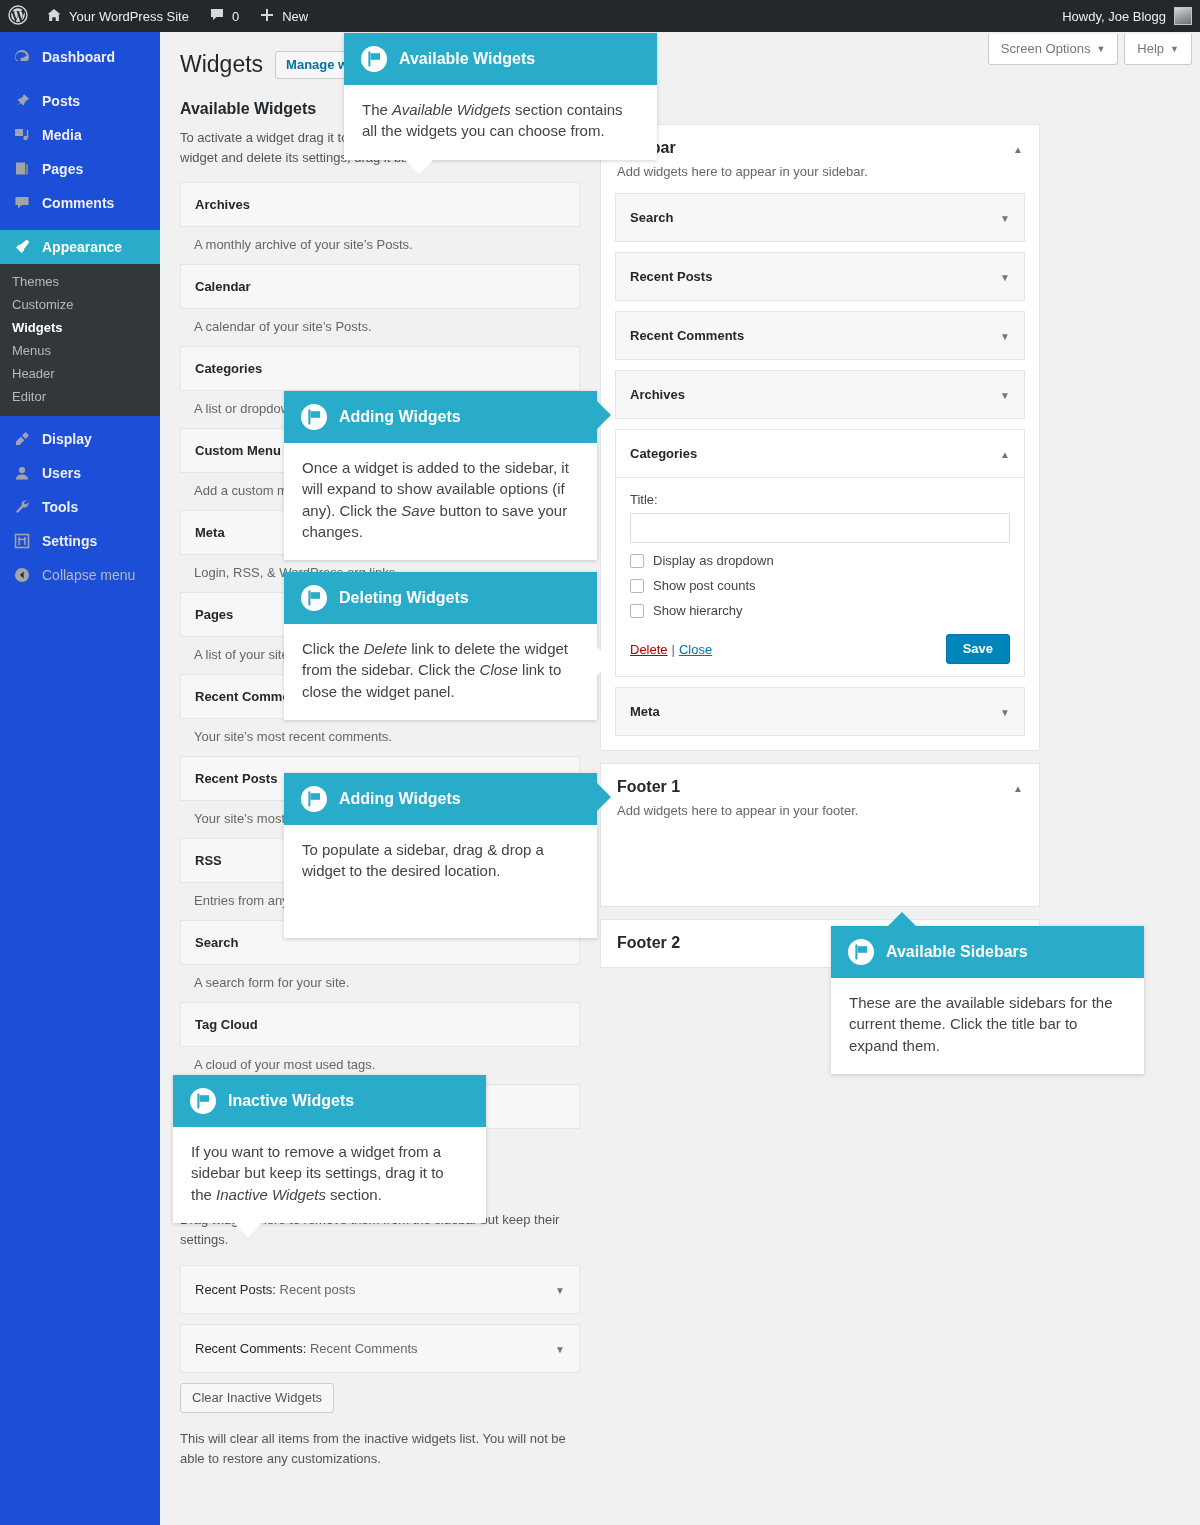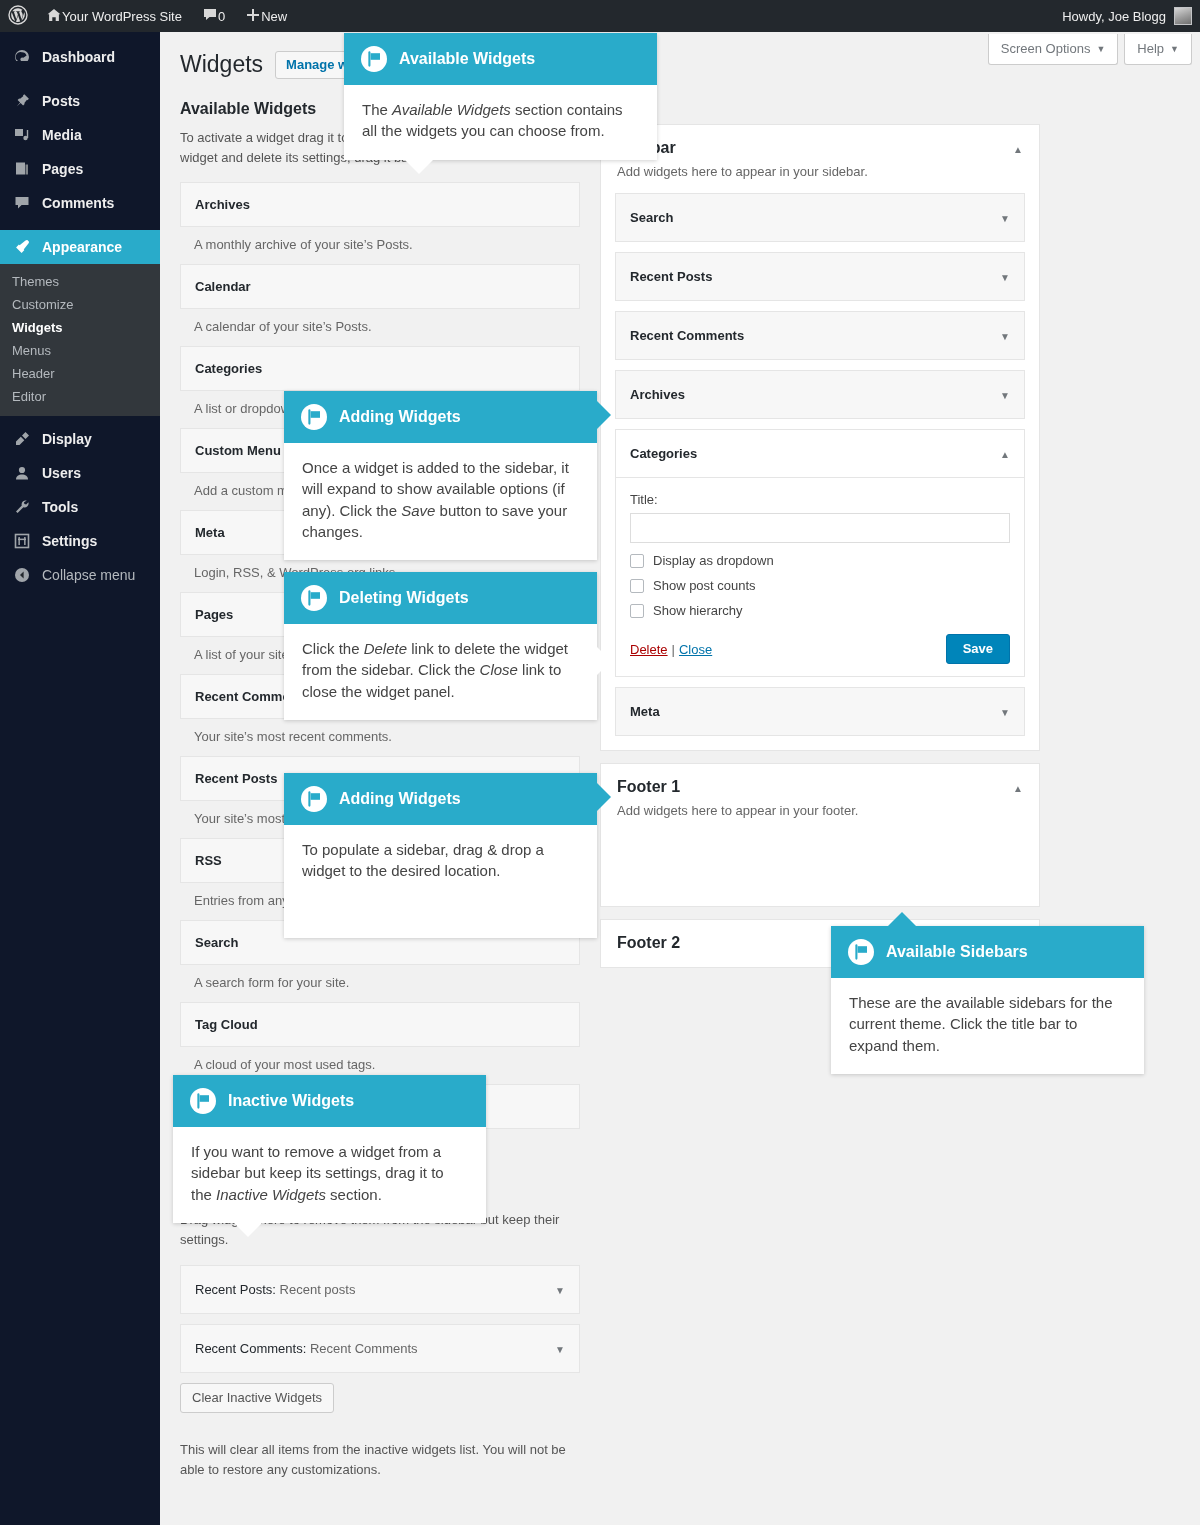--- a/index.html
+++ b/index.html
@@ -11,37 +11,37 @@
   }
   body { position: relative; }
 
   
   #adminbar {
     position: absolute; left: 0; top: 0; width: 1200px; height: 32px;
     background: #23282d; color: #eee;
     display: flex; align-items: center; font-size: 13px;
   }
   #adminbar .ab-item {
-    display: flex; align-items: center; 
+    display: flex; align-items: center; gap: 7px;
     padding: 0 10px; height: 32px; color: #eee; white-space: nowrap;
   }
   #adminbar .wp-logo { padding-left: 8px; padding-right: 8px; }
   #adminbar .spacer { flex: 1; }
   .ab-right { display: flex; align-items: center; padding-right: 8px; gap: 8px; }
   .ab-right .howdy { font-size: 13px; color: #eee; }
   .avatar-sq {
     width: 18px; height: 18px; background: #888;
     border: 1px solid #c3c4c7; display:block;
     background: linear-gradient(160deg,#d7d7d7 0%,#9b9b9b 55%,#6f6f6f 100%);
   }
 
   
   #adminmenu {
     position: absolute; left: 0; top: 32px; width: 160px; height: 1493px;
-    background: #0f172a; color: #fff; font-size: 14px;
+    background: #1d4ed8; color: #fff; font-size: 14px;
   }
   .menu-item {
     display: flex; align-items: center; gap: 10px;
     height: 34px; padding-left: 12px; color: #eee; font-weight: bold;
   }
   .menu-item .mi-label { line-height: 1; }
   .menu-sep { height: 10px; }
   .menu-item.current { background: #0073aa; color: #fff; position: relative; background: #29abca; }
   .menu-item.current::after {
     content: ""; position: absolute; right: -8px; top: 50%;
@@ -143,21 +143,21 @@
   .inactive-sec { margin-top: 16px; }
   .inactive-row { background: #f7f7f7; border: 1px solid #e5e5e5; margin-bottom: 10px;
     display: flex; align-items: center; justify-content: space-between;
     padding: 14px 14px; font-size: 13px; color: #23282d; }
   .inactive-row b { font-weight: normal; }
   .inactive-row .sub { color: #666; font-weight: normal; }
   .clear-btn {
     background: #f7f7f7; border: 1px solid #ccc; border-radius: 3px;
     color: #555; font-size: 13px; padding: 6px 11px; line-height: 16px;
   }
-  .clear-note { font-size: 13px; color: #555; line-height: 1.55; margin-top: 27px; max-width: 390px; }
+  .clear-note { font-size: 13px; color: #555; line-height: 1.55; margin-top: 16px; max-width: 390px; }
 
   
   .tt { position: absolute; background: #fff; box-shadow: 0 1px 4px rgba(0,0,0,.18); z-index: 50; }
   .tt-head {
     background: #29abca; color: #fff; display: flex; align-items: center; gap: 11px;
     padding: 12px 16px; font-size: 16px; font-weight: bold;
   }
   .tt-body { padding: 14px 18px 18px 18px; color: #444; font-size: 15px; line-height: 1.42; }
   .tt-body i { font-style: italic; }
   .tt-icon { width: 28px; height: 28px; flex: 0 0 28px; }

